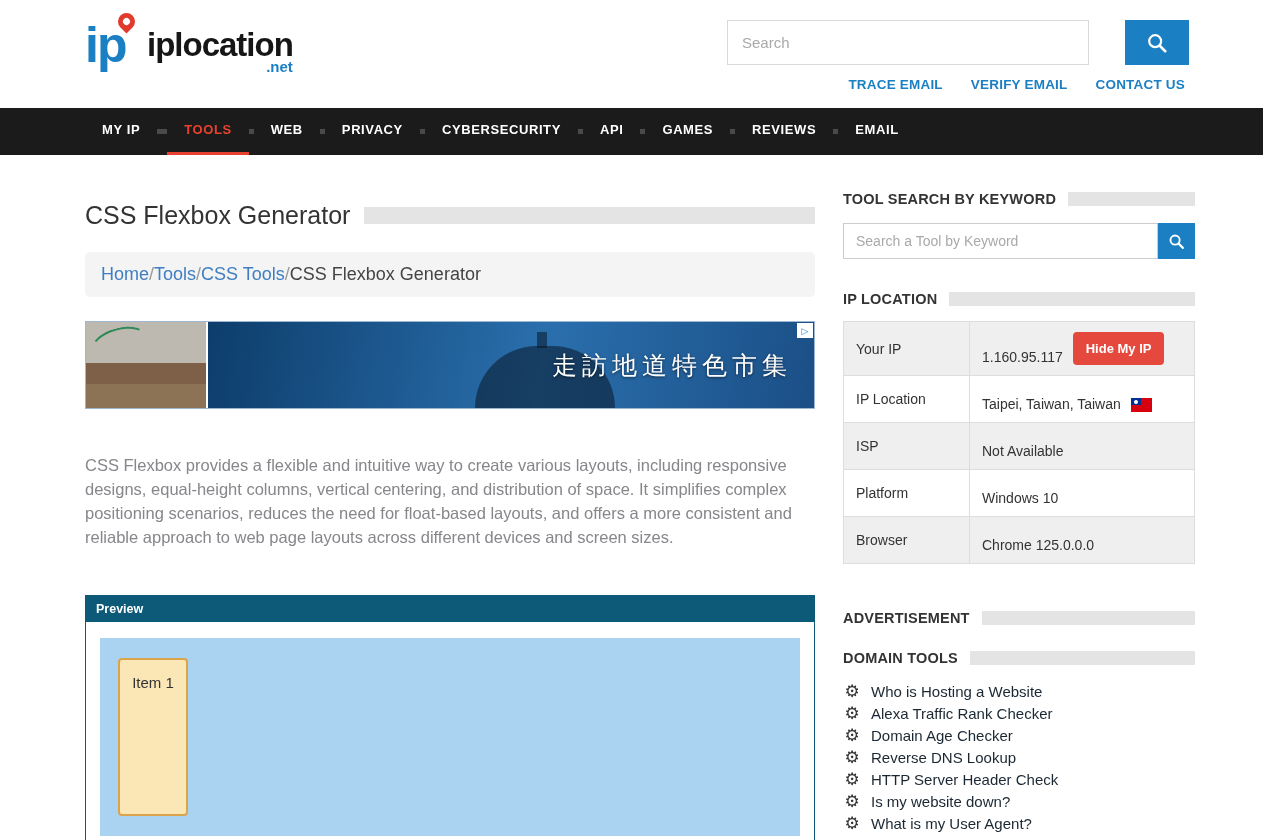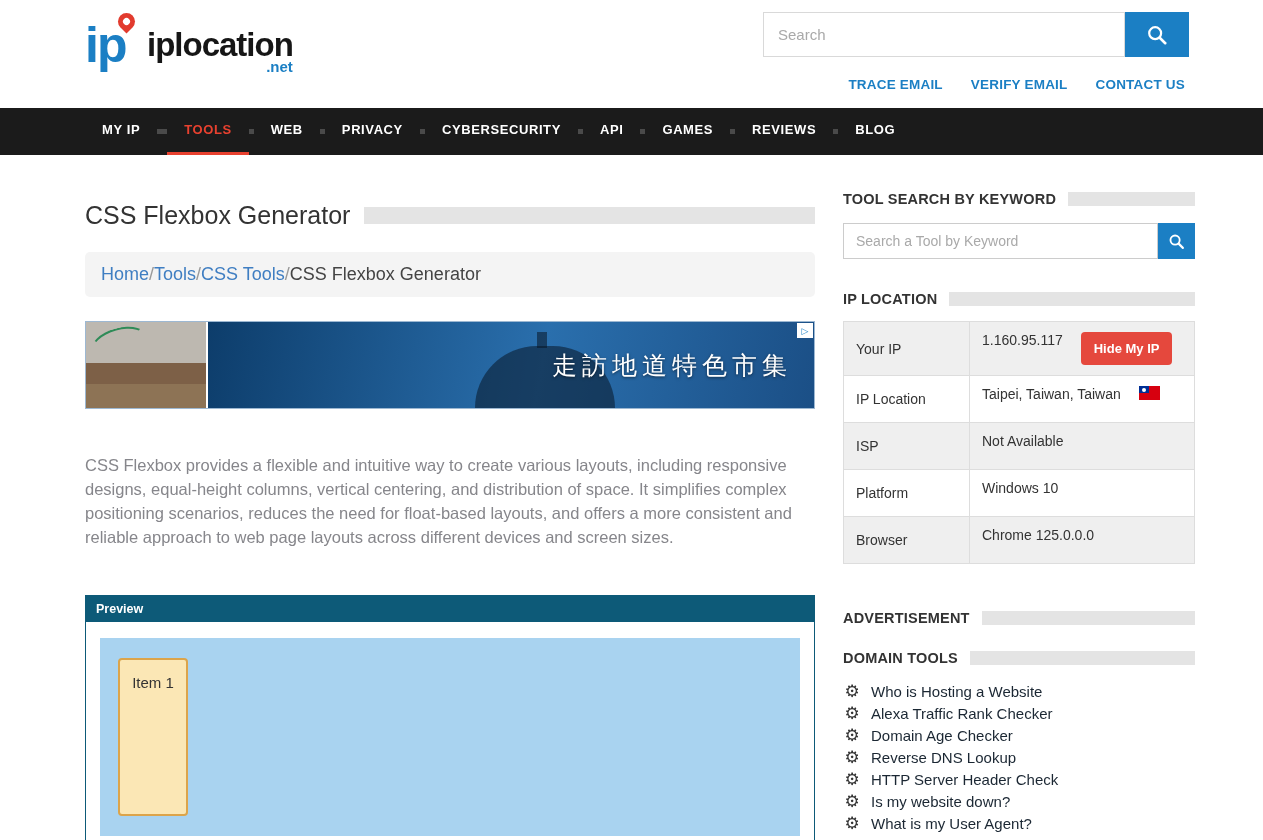--- a/index.html
+++ b/index.html
@@ -13,21 +13,21 @@
   .logo-mark { position:relative; width:60px; height:66px; }
   .logo-ip { font-size:50px; font-weight:700; color:#1b7fc4; line-height:66px; letter-spacing:-2px; }
   .pin { position:absolute; top:1px; left:33px; width:17px; height:17px; background:#e23b2e;
     border-radius:50% 50% 50% 0; transform:rotate(-45deg); }
   .pin::after { content:""; position:absolute; top:5px; left:5px; width:7px; height:7px;
     background:#fff; border-radius:50%; }
   .logo-text { margin-left:2px; padding-top:16px; }
   .logo-main { font-size:33px; font-weight:700; color:#161616; letter-spacing:-1px; line-height:33px; }
   .logo-net { display:block; text-align:right; color:#1b7fc4; font-weight:700; font-size:15px; margin-top:-3px; }
 
-  .header-search { position:absolute; top:12px; right:74px; display:flex; }
+  .header-search { position:absolute; top:20px; right:74px; display:flex;gap:36px; }
   .header-search input { width:362px; height:45px; border:1px solid #d9d9d9; padding:0 14px;
     font-size:15px; color:#444; outline:none; }
   .header-search input::placeholder { color:#a9a9a9; }
   .search-btn { width:64px; height:45px; background:#1b7fc4; border:none; cursor:pointer;
     display:flex; align-items:center; justify-content:center; }
   .header-links { position:absolute; top:77px; right:78px; display:flex; gap:28px; }
   .header-links a { color:#1b7fc4; font-weight:700; font-size:13.5px; letter-spacing:.2px; }
 
   
   .nav { background:#1b1b1b; height:47px; display:flex; align-items:center; padding-left:85px; }
@@ -93,21 +93,21 @@
   .tool-search input::placeholder { color:#a9a9a9; }
   .tool-search .search-btn-sm { width:37px; height:36px; background:#1b7fc4; border:none;
     cursor:pointer; display:flex; align-items:center; justify-content:center; }
 
   .ip-table { margin-top:14px; border:1px solid #ddd; font-size:14px; }
   .ip-row { display:flex; border-bottom:1px solid #ddd; }
   .ip-row:last-child { border-bottom:none; }
   .ip-row.odd { background:#efefef; }
   .ip-label { width:126px; padding:15px 12px; color:#333; border-right:1px solid #ddd; flex-shrink:0;
     display:flex; align-items:center; }
-  .ip-value { flex:1; padding:10px 12px; color:#333; display:flex; align-items:flex-start; gap:18px; }
+  .ip-value { flex:1; padding:10px 12px; color:#333; display:flex; align-items:flex-end; gap:10px; }
   .hide-ip-btn { background:#e5483d; color:#fff; font-weight:700; font-size:13px; border:none;
     border-radius:4px; padding:9px 13px; cursor:pointer; }
   .tw-flag { width:21px; height:14px; background:#d7000f; position:relative; display:inline-block; flex-shrink:0; }
   .tw-flag::before { content:""; position:absolute; top:0; left:0; width:10.5px; height:7px; background:#002f95; }
   .tw-flag::after { content:""; position:absolute; top:1.5px; left:3.2px; width:4px; height:4px;
     background:#fff; border-radius:50%; }
 
   .domain-list { margin-top:14px; list-style:none; }
   .domain-list li { display:flex; align-items:center; gap:10px; padding:2.5px 0; }
   .gear { color:#333; font-size:17px; width:18px; text-align:center; line-height:17px; }
@@ -156,21 +156,21 @@
   <a href="#">PRIVACY</a>
   <span class="sep"></span>
   <a href="#">CYBERSECURITY</a>
   <span class="sep"></span>
   <a href="#">API</a>
   <span class="sep"></span>
   <a href="#">GAMES</a>
   <span class="sep"></span>
   <a href="#">REVIEWS</a>
   <span class="sep"></span>
-  <a href="#">BLOG</a>
+  <a href="#">EMAIL</a>
 </div>
 
 <div class="content">
 
   <div class="left-col">
 
     <div class="title-row">
       <h1>CSS Flexbox Generator</h1>
       <div class="title-bar"></div>
     </div>

